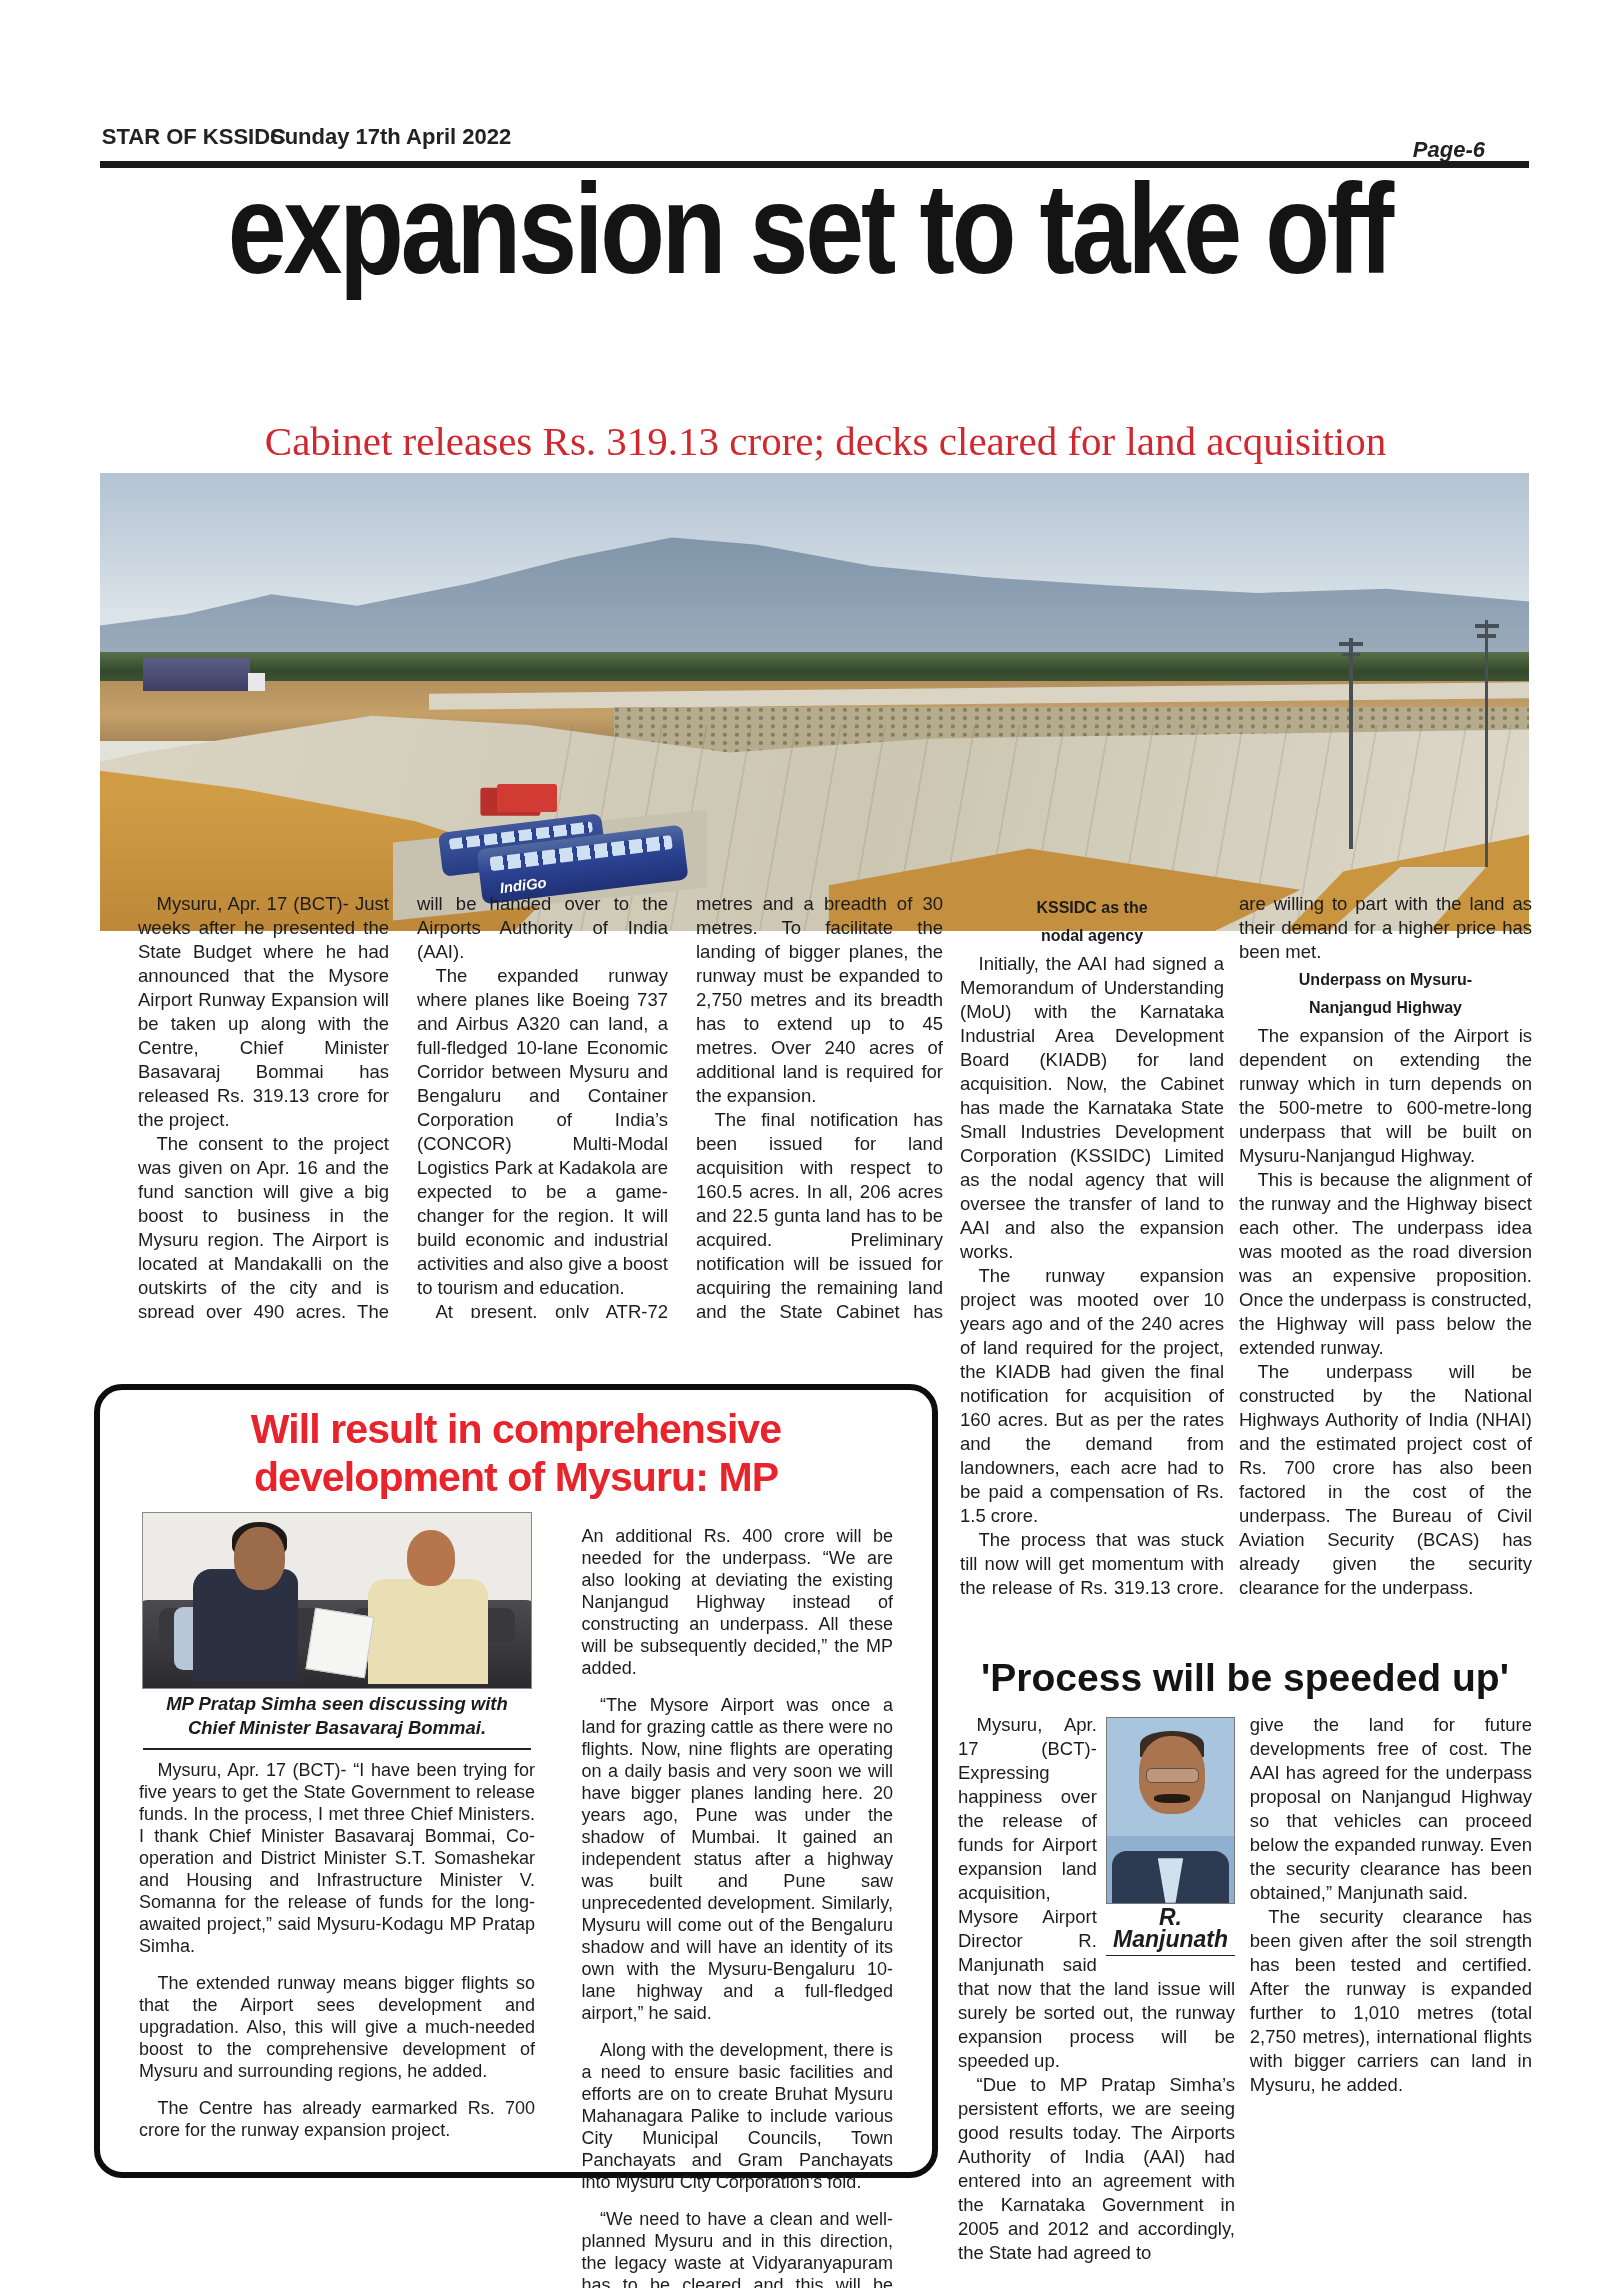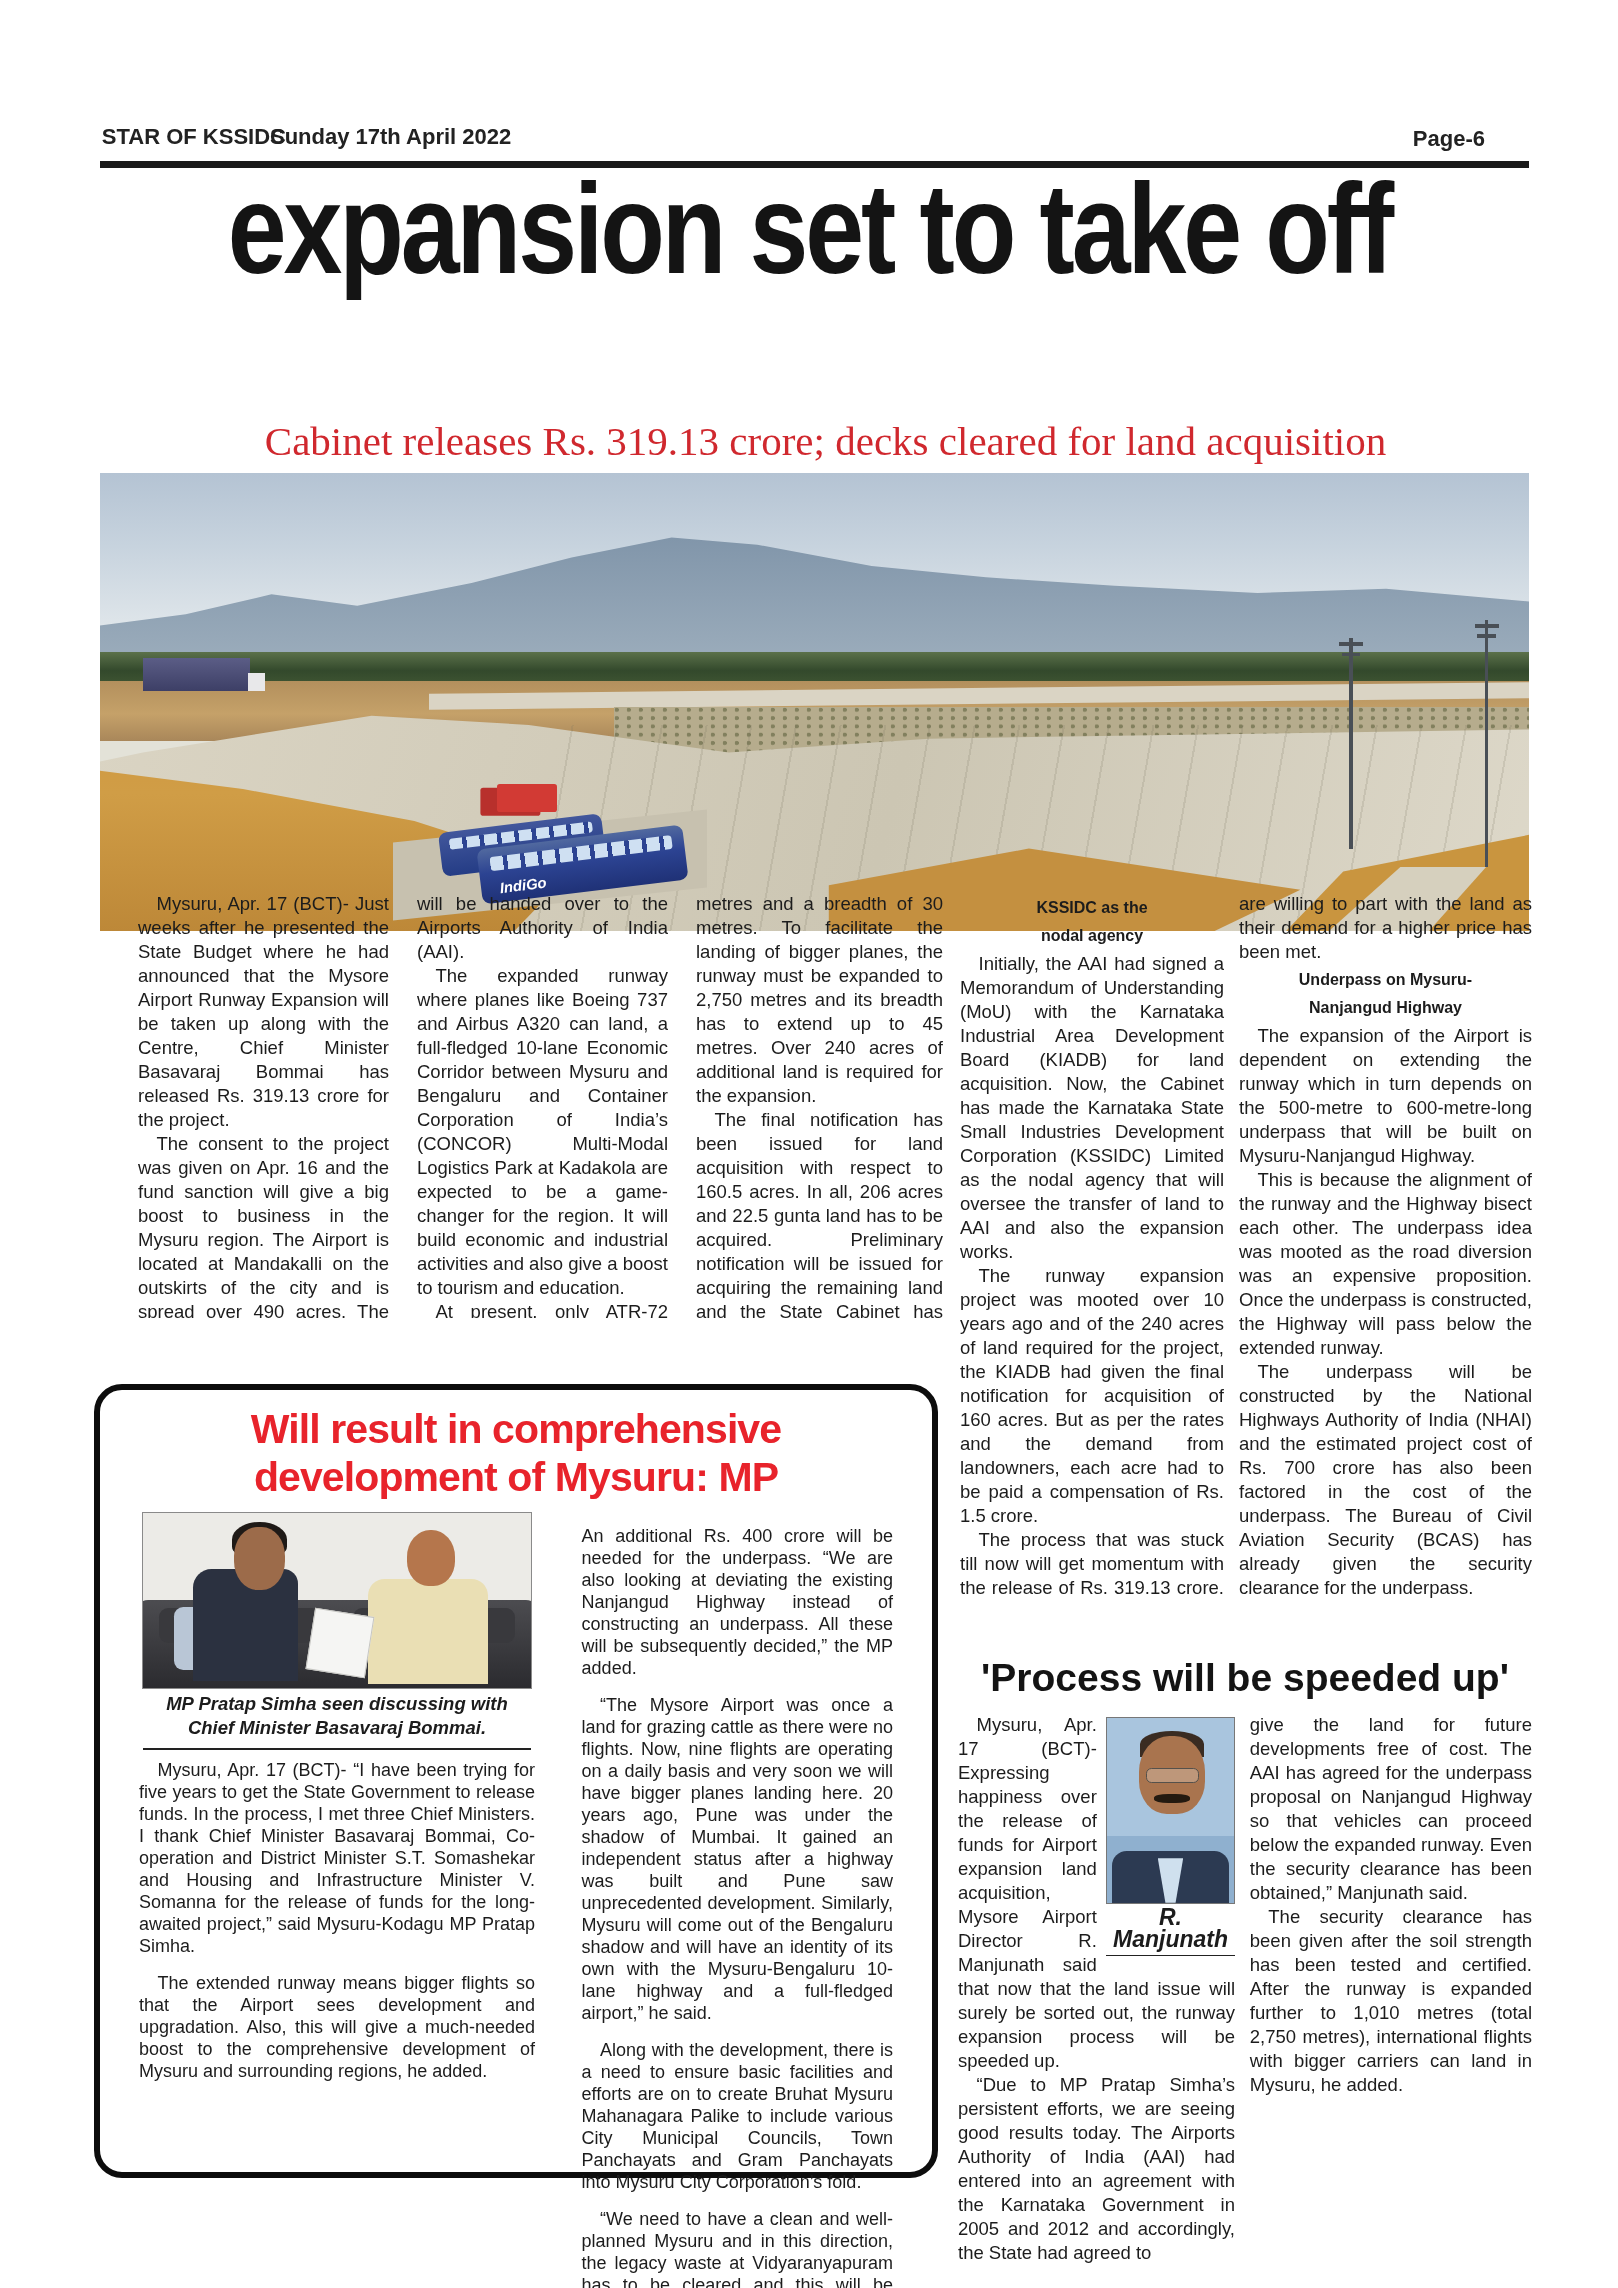--- a/index.html
+++ b/index.html
@@ -3,21 +3,21 @@
 <meta charset="utf-8">
 <style>
   html,body{margin:0;padding:0;background:#e8e8e8;}
   .page{position:relative;width:1619px;height:2289px;background:#ffffff;overflow:hidden;
         font-family:"Liberation Sans",sans-serif;color:#1c1c1c;margin:0 auto;}
 
   
   .hdr{position:absolute;top:124px;left:100px;width:1429px;height:33px;font-weight:bold;font-size:22px;color:#222;}
   .hdr .masthead{position:absolute;left:1.8px;top:0;}
   .hdr .pubdate{position:absolute;left:170px;top:0;}
-  .hdr .pagenum{position:absolute;right:44px;top:2px;}
+  .hdr .pagenum{position:absolute;right:44px;top:13px;font-style:italic;}
   .hdr-rule{position:absolute;top:161px;left:100px;width:1429px;height:6.5px;background:#1a1a1a;}
 
   
   .headline{position:absolute;top:168px;left:0;width:1619px;text-align:center;color:#141414;}
   .hl-line{height:126px;line-height:122px;}
   .hl-line span{display:inline-block;white-space:nowrap;font-weight:bold;font-size:126px;letter-spacing:-3.7px;}
   .hl1 span{transform:scale(0.97,1.02);transform-origin:center;}
   .hl2 span{transform:scale(0.84,1.02);transform-origin:center;}
   .subhead{position:absolute;top:417px;left:16px;width:1619px;text-align:center;
            font-family:"Liberation Serif",serif;font-size:41px;color:#d0282e;}
@@ -217,20 +217,21 @@
           <div class="man-right-body"></div>
           <div class="man-right-head"></div>
           <div class="paper"></div>
         </div>
         <div class="box-caption">
           <div>MP Pratap Simha seen discussing with</div>
           <div>Chief Minister Basavaraj Bommai.</div>
         </div>
         <p class="ind body-start">Mysuru, Apr. 17 (BCT)- “I have been trying for five years to get the State Government to release funds. In the process, I met three Chief Ministers. I thank Chief Minister Basavaraj Bommai, Co-operation and District Minister S.T. Somashekar and Housing and Infrastructure Minister V. Somanna for the release of funds for the long-awaited project,” said Mysuru-Kodagu MP Pratap Simha.</p>
         <p class="ind sp">The extended runway means bigger flights so that the Airport sees development and upgradation. Also, this will give a much-needed boost to the comprehensive development of Mysuru and surrounding regions, he added.</p>
+        <p class="ind sp">The Centre has already earmarked Rs. 700 crore for the runway expansion project.</p>
       </div>
       <div class="fbox-right">
         <p>An additional Rs. 400 crore will be needed for the underpass. “We are also looking at deviating the existing Nanjangud Highway instead of constructing an underpass. All these will be subsequently decided,” the MP added.</p>
         <p class="ind sp">“The Mysore Airport was once a land for grazing cattle as there were no flights. Now, nine flights are operating on a daily basis and very soon we will have bigger planes landing here. 20 years ago, Pune was under the shadow of Mumbai. It gained an independent status after a highway was built and Pune saw unprecedented development. Similarly, Mysuru will come out of the Bengaluru shadow and will have an identity of its own with the Mysuru-Bengaluru 10-lane highway and a full-fledged airport,” he said.</p>
         <p class="ind sp">Along with the development, there is a need to ensure basic facilities and efforts are on to create Bruhat Mysuru Mahanagara Palike to include various City Municipal Councils, Town Panchayats and Gram Panchayats into Mysuru City Corporation’s fold.</p>
         <p class="ind sp">“We need to have a clean and well-planned Mysuru and in this direction, the legacy waste at Vidyaranyapuram has to be cleared and this will be completed in another four months,” he said.</p>
       </div>
     </div>
   </div>
 

